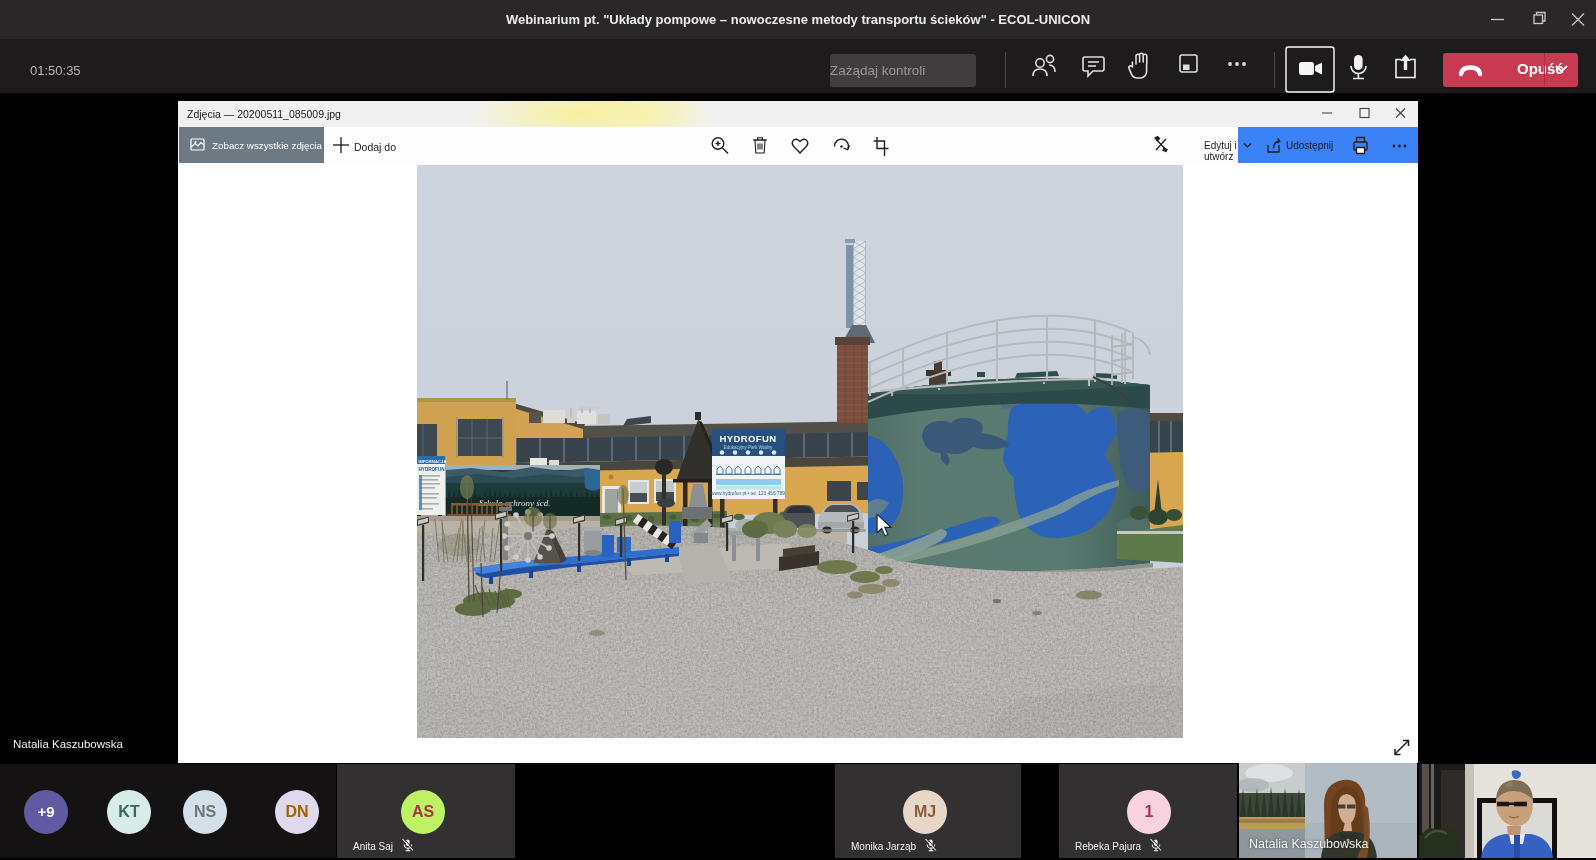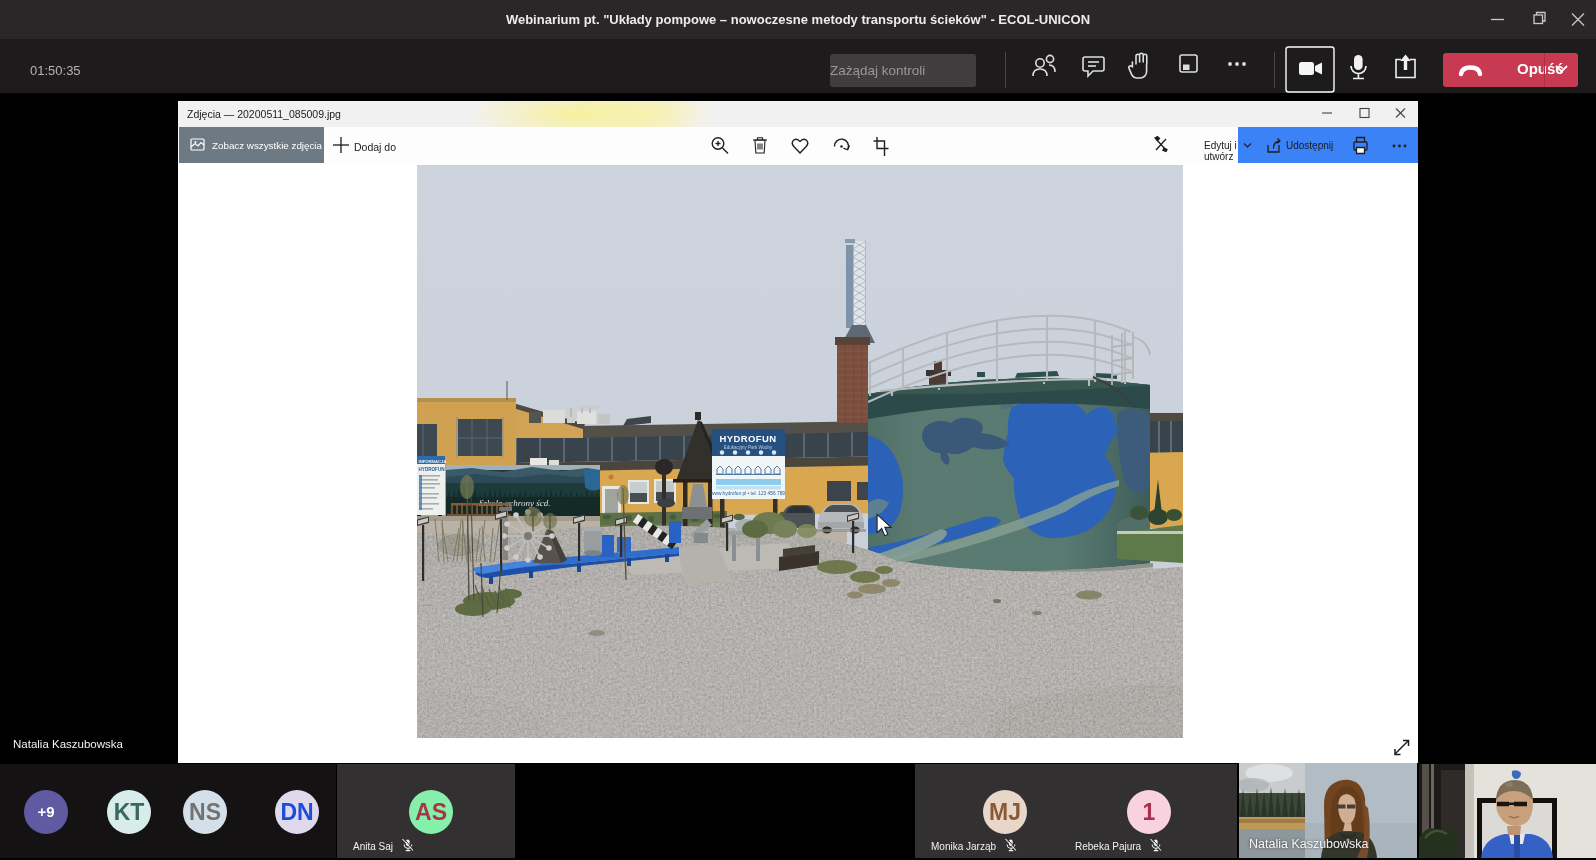--- a/index.html
+++ b/index.html
@@ -21,21 +21,21 @@
 #ptoolbar{position:absolute;left:0;top:26px;width:1060px;height:36px;background:#fdfdfd;}
 #pseeall{position:absolute;left:1px;top:0;width:145px;height:37px;background:#6d7a83;color:#fff;font-size:12px;}
 #pseeall span{position:absolute;left:33px;top:13px;white-space:nowrap;font-size:9.8px;}
 #pdodaj{position:absolute;left:155px;top:0;width:110px;height:37px;color:#1b1b1b;font-size:12.5px;}
 #pcontent{position:absolute;left:0;top:62px;width:1240px;height:600px;background:#fff;}
 .ptxt{position:absolute;top:13px;font-size:10px;color:#1c1c1c;}
 #bottombar{position:absolute;left:0;top:764px;width:1596px;height:94px;background:#000;}
 #leftsec{position:absolute;left:0;top:0;width:336px;height:94px;background:#151213;}
 .tile{position:absolute;top:0;width:178px;height:94px;background:#323031;}
 .name{position:absolute;left:16px;top:74px;color:#f2f2f2;font-size:10px;white-space:nowrap;}
-.circ{position:absolute;top:26px;width:44px;height:44px;border-radius:50%;font-size:23px;font-weight:bold;text-align:center;line-height:44px;}
+.circ{position:absolute;top:26px;width:44px;height:44px;border-radius:50%;font-size:16px;font-weight:bold;text-align:center;line-height:44px;}
 #vid1{position:absolute;left:1239px;top:-1px;width:178px;height:95px;overflow:hidden;}
 #vid2{position:absolute;left:1419px;top:0px;width:177px;height:94px;overflow:hidden;}
 .vname{position:absolute;left:10px;top:74px;color:#f5f5f5;font-size:12.5px;text-shadow:0 0 3px rgba(0,0,0,.6);}
 </style>
 </head>
 <body>
 <div id="titlebar">
     <div class="t">Webinarium pt. "Układy pompowe – nowoczesne metody transportu ścieków" - ECOL-UNICON</div>
   </div>
 <div id="teamsbar"></div>
@@ -738,34 +738,34 @@
 <ellipse cx="580" cy="436" rx="4" ry="2" fill="#6a6250" opacity="0.8"></ellipse>
 <ellipse cx="620" cy="448" rx="5" ry="2" fill="#6a6250" opacity="0.6"></ellipse>
 </svg>
 
 </div>
 <div id="bottombar">
   <div id="leftsec">
     <div class="circ" style="left:24px;background:#5f5aa2;color:#fff;font-size:15px;">+9</div>
     <div class="circ" style="left:107px;background:#d8ecea;color:#3a6664;">KT</div>
     <div class="circ" style="left:183px;background:#d4e0e9;color:#737373;">NS</div>
-    <div class="circ" style="left:275px;background:#e0d9ed;color:#1d4ed8;">DN</div>
+    <div class="circ" style="left:275px;background:#e0d9ed;color:#a16207;">DN</div>
   </div>
   <div class="tile" style="left:337px;">
-      <div class="circ" style="left:72px;background:#86efac;color:#a83448;">AS</div>
+      <div class="circ" style="left:64px;background:#bef264;color:#a83448;">AS</div>
       <div class="name">Anita Saj<svg width="14" height="14" viewBox="0 0 14 14" style="vertical-align:-2px;margin-left:8px;">
           <g stroke="#f2f2f2" stroke-width="1.1" fill="none">
             <rect x="5" y="1.5" width="3.6" height="6.5" rx="1.8" fill="#f2f2f2" stroke="none"></rect>
             <path d="M3.2,6.5 a3.8,3.8 0 0 0 7.6,0 M7,10.3 v2 M4.8,12.6 h4.4"></path>
             <line x1="1.5" y1="1" x2="12" y2="12.5" stroke="#f2f2f2"></line>
             <line x1="2.6" y1="0.4" x2="13" y2="11.8" stroke="#323031" stroke-width="1"></line>
           </g>
         </svg></div>
     </div>
-  <div class="tile" style="left:915px;">
+  <div class="tile" style="left:835px;padding-left:8px;">
       <div class="circ" style="left:68px;background:#e8d7c8;color:#8a5a38;">MJ</div>
       <div class="name">Monika Jarząb<svg width="14" height="14" viewBox="0 0 14 14" style="vertical-align:-2px;margin-left:8px;">
           <g stroke="#f2f2f2" stroke-width="1.1" fill="none">
             <rect x="5" y="1.5" width="3.6" height="6.5" rx="1.8" fill="#f2f2f2" stroke="none"></rect>
             <path d="M3.2,6.5 a3.8,3.8 0 0 0 7.6,0 M7,10.3 v2 M4.8,12.6 h4.4"></path>
             <line x1="1.5" y1="1" x2="12" y2="12.5" stroke="#f2f2f2"></line>
             <line x1="2.6" y1="0.4" x2="13" y2="11.8" stroke="#323031" stroke-width="1"></line>
           </g>
         </svg></div>
     </div>

